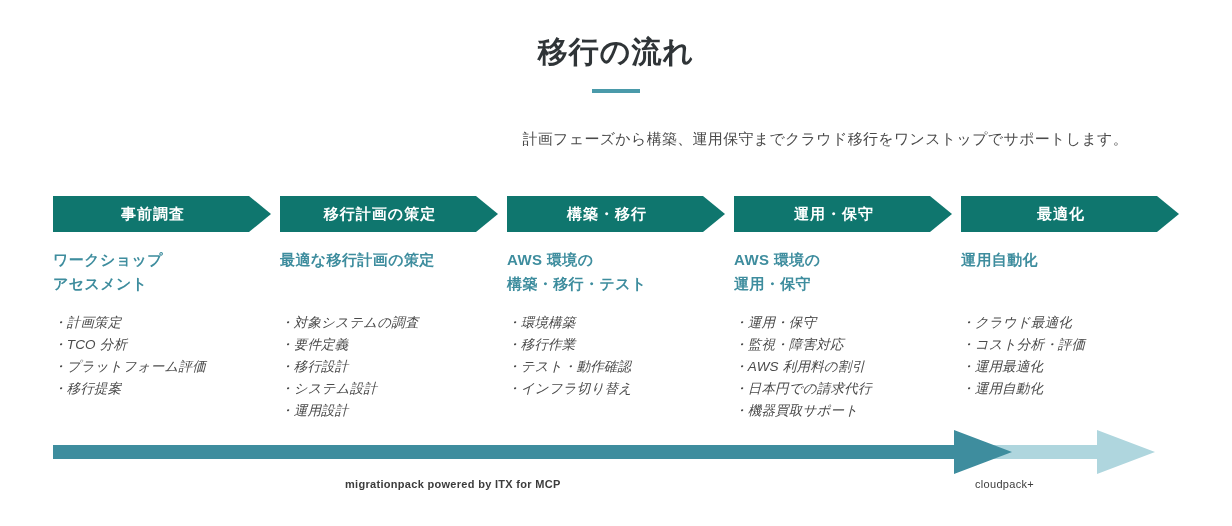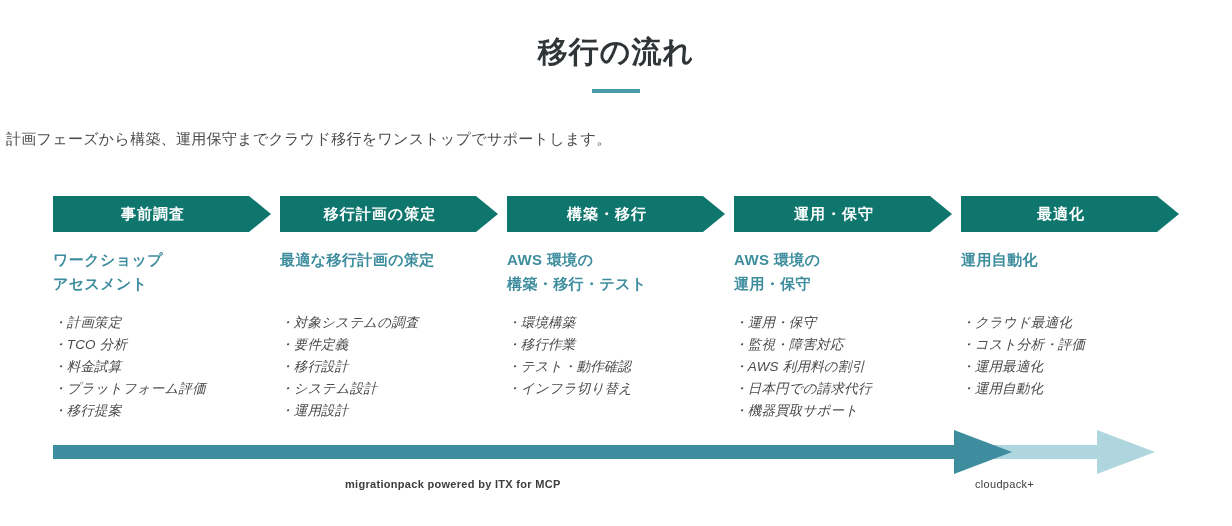--- a/index.html
+++ b/index.html
@@ -40,25 +40,24 @@
     width: 48px;
     height: 4px;
     background: #4a9aaa;
   }
 
   .page-subtitle {
     position: absolute;
     top: 130px;
     left: 0;
     width: 1128px;
-    text-align: left;
+    text-align: right;
     font-size: 15px;
     color: #4a4a4a;
     letter-spacing: 0.3px;
-    padding-left: 6px;
   }
 
   
   .chevron-row {
     position: absolute;
     top: 196px;
     left: 53px;
     width: 1126px;
     height: 36px;
   }
@@ -196,21 +195,20 @@
   </div>
 
   <div class="columns">
 
     <div class="column" style="left:0px;">
       <div class="col-subtitle">ワークショップ
 アセスメント</div>
       <ul class="bullet-list">
         <li class="bullet-item">・計画策定</li>
         <li class="bullet-item">・TCO 分析</li>
-        <li class="bullet-item">・料金試算</li>
         <li class="bullet-item">・プラットフォーム評価</li>
         <li class="bullet-item">・移行提案</li>
       </ul>
     </div>
 
     <div class="column" style="left:227px;">
       <div class="col-subtitle">最適な移行計画の策定</div>
       <ul class="bullet-list">
         <li class="bullet-item">・対象システムの調査</li>
         <li class="bullet-item">・要件定義</li>

